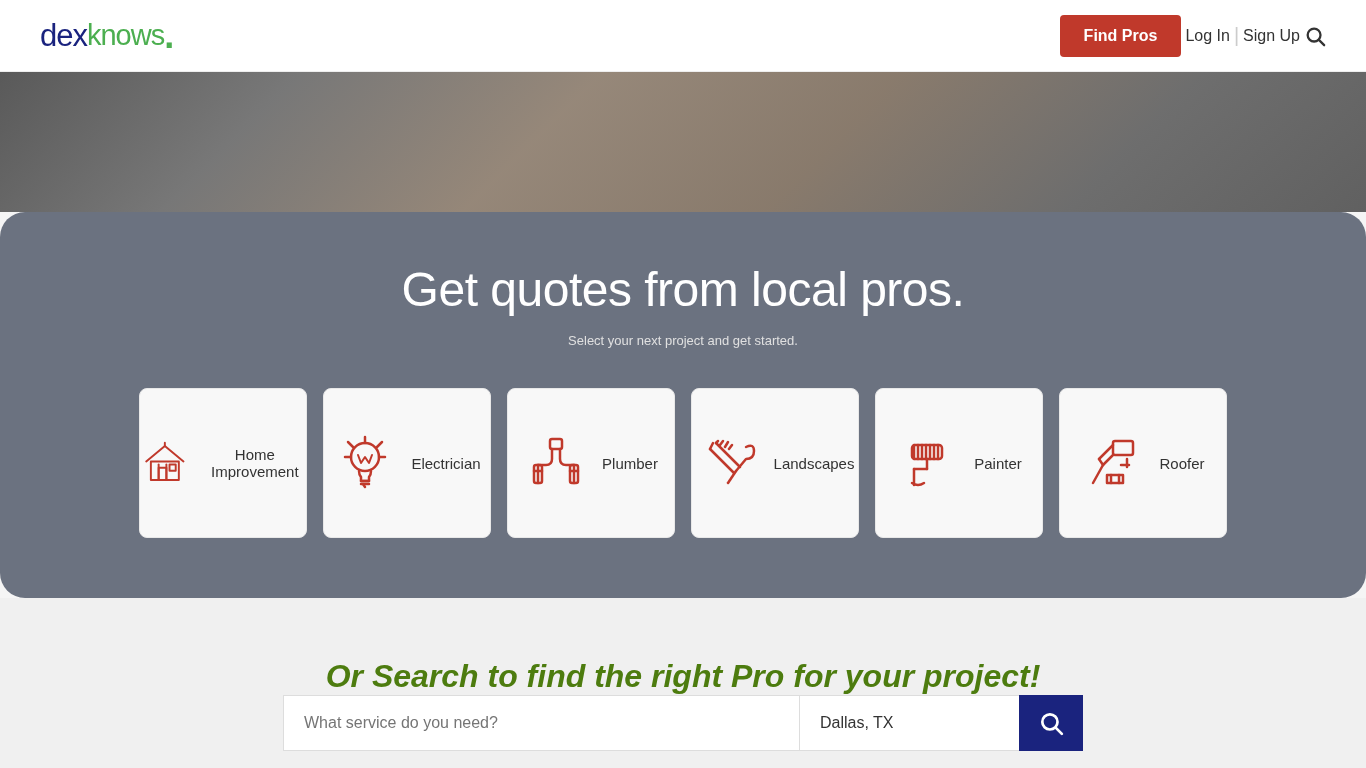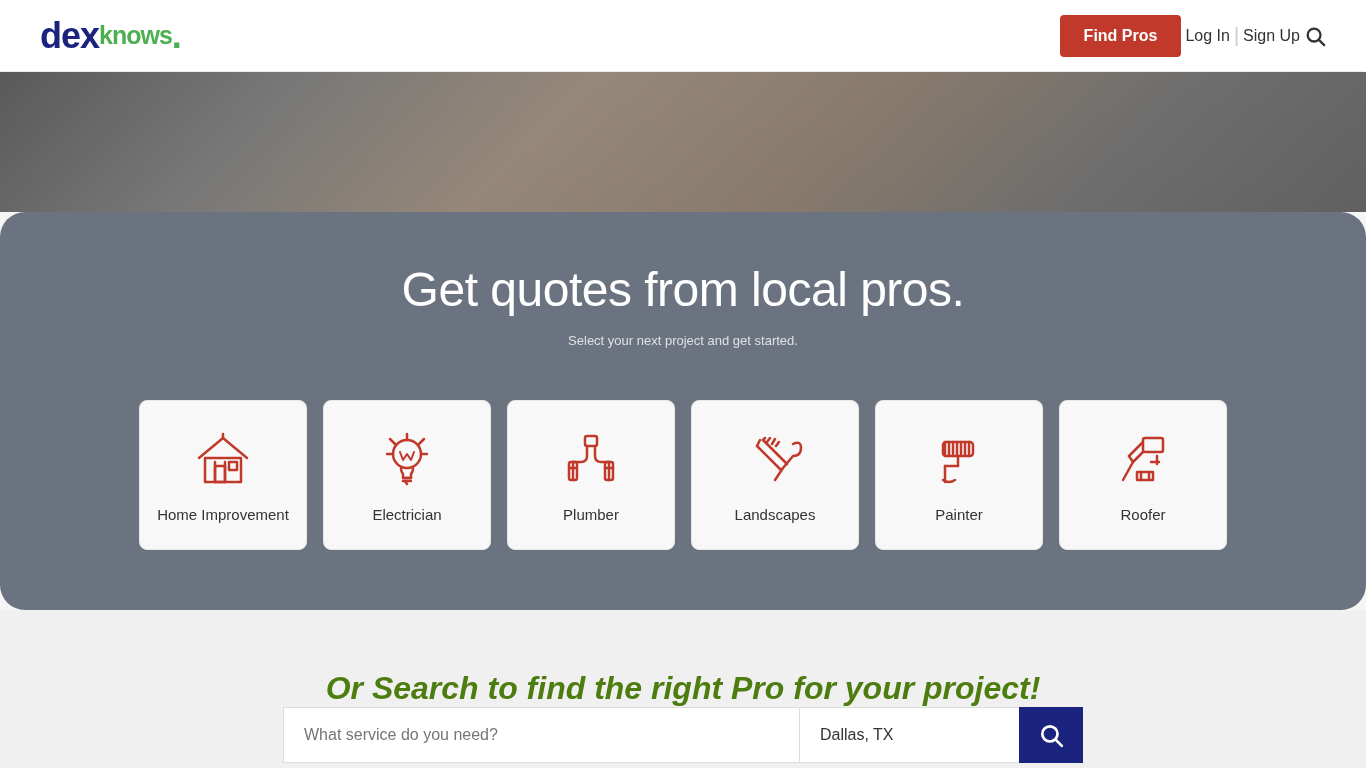--- a/index.html
+++ b/index.html
@@ -11,22 +11,22 @@
       height: 72px;
       display: flex;
       align-items: center;
       justify-content: space-between;
       padding: 0 40px;
       border-bottom: 1px solid #eee;
       position: relative;
       z-index: 10;
     }
     .logo-container { display: flex; align-items: center; }
-    .logo-dex { color: #1a237e; font-size: 36px; font-weight: 700; letter-spacing: -1px; }
-    .logo-knows { color: #4caf50; font-size: 25px; font-weight: 700; letter-spacing: -1px; }
+    .logo-dex { color: #1a237e; font-size: 31px; font-weight: 400; letter-spacing: -1px; }
+    .logo-knows { color: #4caf50; font-size: 29px; font-weight: 400; letter-spacing: -1px; }
     .logo-dot { color: #4caf50; font-size: 36px; font-weight: 900; }
     .header-right { display: flex; align-items: center; gap: 4px; }
     .find-pros-btn {
       background: #c0392b;
       color: #fff;
       border: none;
       padding: 12px 24px;
       font-size: 16px;
       font-weight: 600;
       cursor: pointer;
@@ -94,28 +94,26 @@
       justify-content: center;
       gap: 16px;
       flex-wrap: wrap;
     }
     .category-card {
       background: #f8f8f8;
       border-radius: 8px;
       width: 168px;
       height: 150px;
       display: flex;
-      flex-direction: column;
       align-items: center;
       justify-content: center;
       gap: 14px;
       cursor: pointer;
       transition: box-shadow 0.2s;
       border: 1px solid #e8e8e8;
-      margin-top: 12px;
     }
     .card-icon { width: 64px; height: 64px; }
     .card-label {
       color: #333;
       font-size: 15px;
       font-weight: 400;
       text-align: center;
     }
 
     

